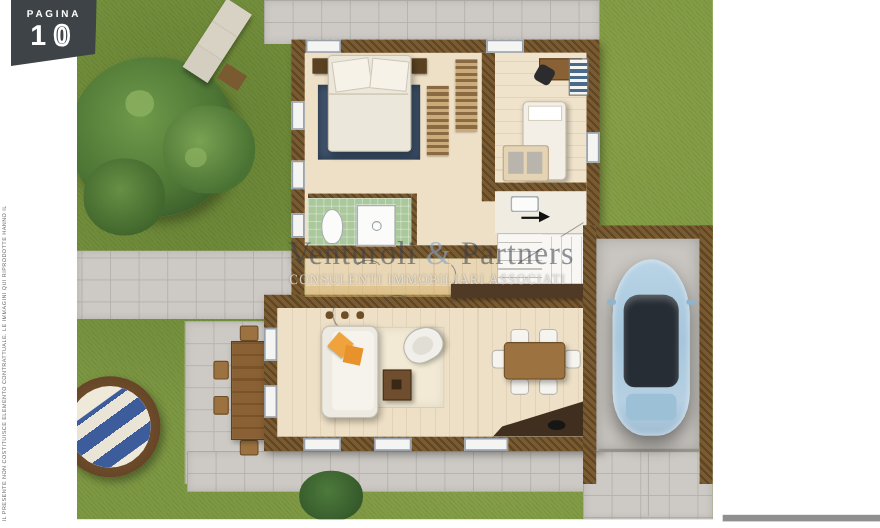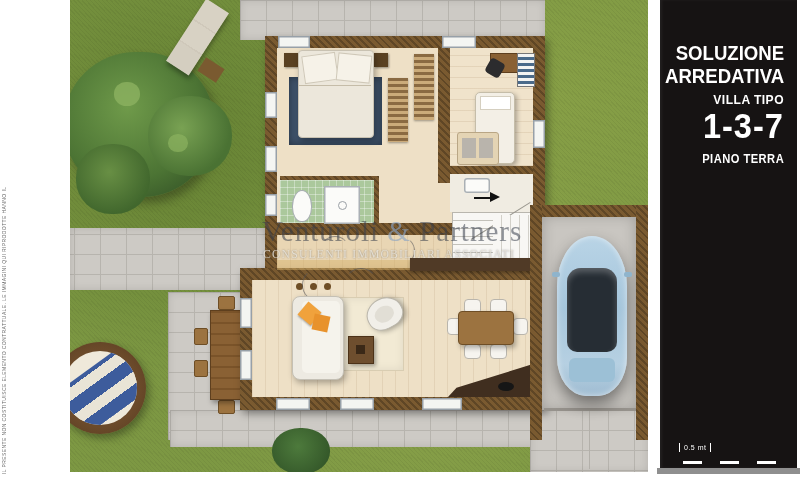--- a/index.html
+++ b/index.html
@@ -243,31 +243,25 @@
       <div class="glass"></div>
       <div class="trunk"></div>
       <div class="mirror-l"></div>
       <div class="mirror-r"></div>
     </div>
   </div>
 
   <div id="wm-brand" class="abs"><span>Venturoli</span> <span class="amp">&amp;</span> <span>Partners</span></div>
   <div id="wm-tag" class="abs">CONSULENTI IMMOBILIARI ASSOCIATI</div>
 
-
-  <div id="panel" class="abs">
-    <div id="t1" class="txt">
-      <span>SOLUZIONE</span><br>
-      <span>ARREDATIVA</span>
-    </div>
-    <div id="t2" class="txt">VILLA TIPO</div>
-    <div id="t3" class="txt">1-3-7</div>
-    <div id="t4" class="txt">PIANO TERRA</div>
-
+  <div id="badge" class="abs">
+    <div class="lbl">PAGINA</div>
+    <div class="num"><span>1</span><span class="zero">0</span></div>
   </div>
+
   <div class="abs dash" style="left:683px;"></div>
   <div class="abs dash" style="left:720px;"></div>
   <div class="abs dash" style="left:757px;"></div>
   <div id="graybar" class="abs"></div>
 
   <div id="disc" class="abs">IL PRESENTE NON COSTITUISCE ELEMENTO CONTRATTUALE. LE IMMAGINI QUI RIPRODOTTE HANNO IL SOLO SCOPO INDICATIVO</div>
 
 <div id="scale" class="abs" style="position: absolute; left: 679px; top: 444px;">
       <span class="cap">0.5 mt</span>
     </div>

